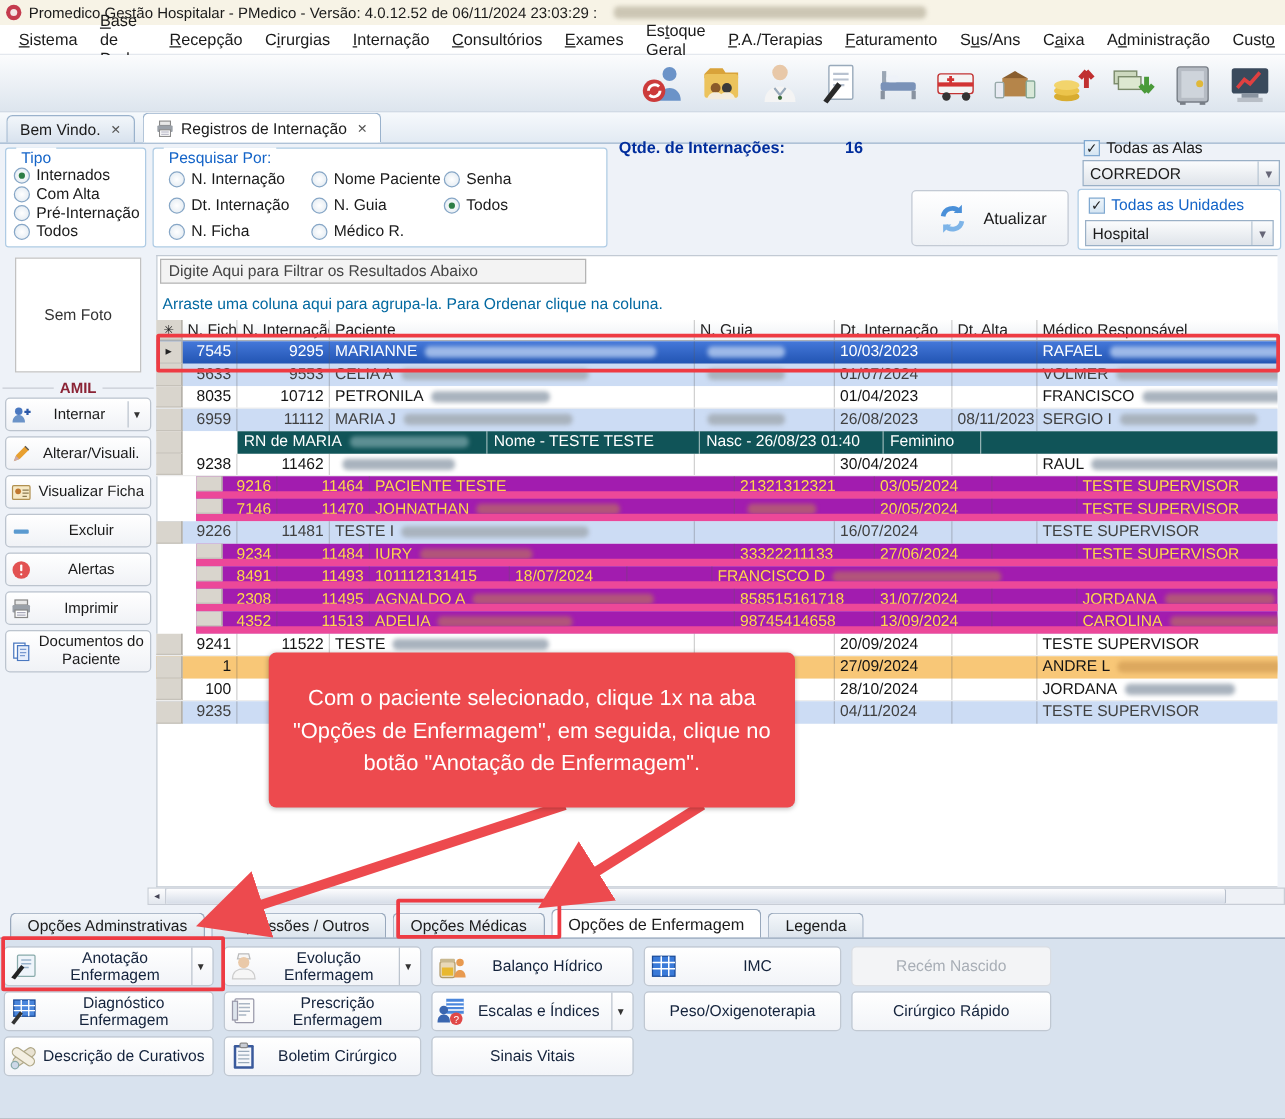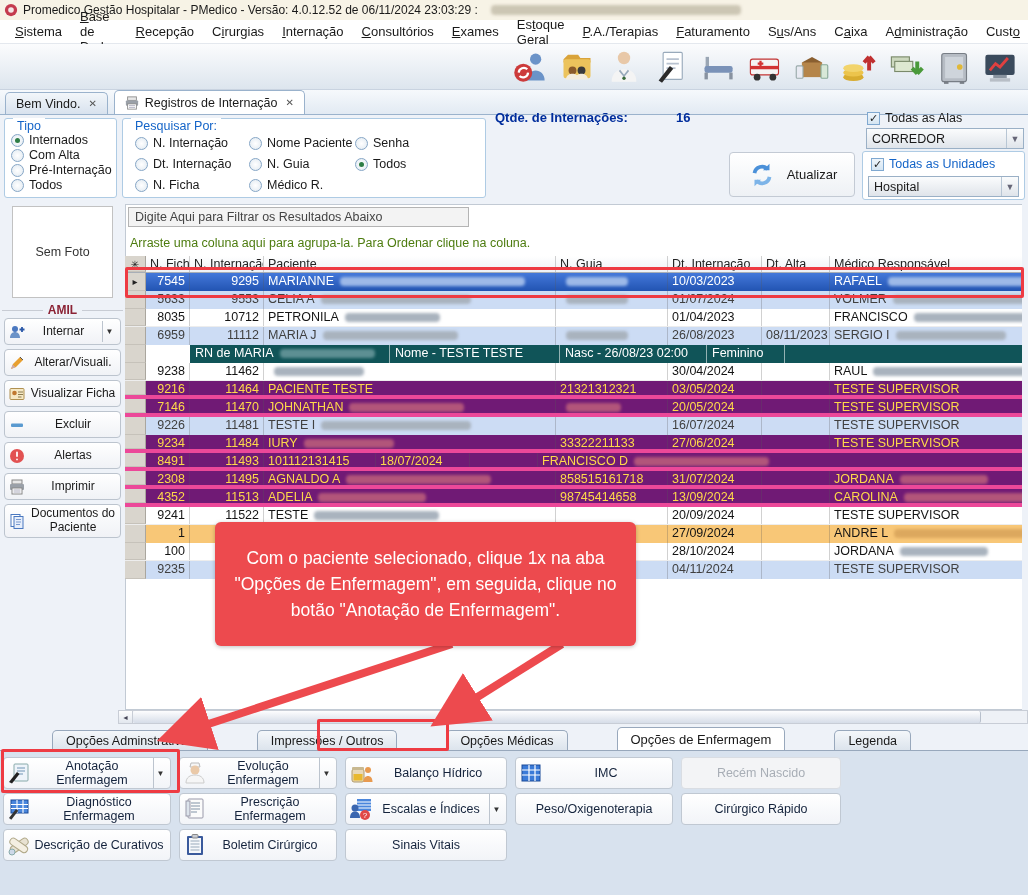--- a/index.html
+++ b/index.html
@@ -36,55 +36,55 @@
   #photo{left:12px;top:206px;width:101px;height:92px;background:#fff;border:1px solid #c2c2c2;display:flex;align-items:center;justify-content:center;font-size:12.5px;color:#333;}
   #convenio{left:2px;top:303px;width:121px;display:flex;align-items:center;gap:5px;color:#8b2335;font-weight:bold;font-size:12px;}
   #convenio::before,#convenio::after{content:"";flex:1;height:1px;background:#c8ccd4;}
   #sidebtns{left:4px;top:318px;width:117px;display:flex;flex-direction:column;gap:4px;}
   .sbtn{min-height:27px;background:linear-gradient(#fff,#f0f2f6);border:1px solid #bcc4ce;border-radius:4px;display:flex;align-items:center;gap:5px;padding:2px 4px;font-size:12px;cursor:pointer;}
   .sbtn .lbl{flex:1;text-align:center;line-height:1.15;}
   .split{width:14px;align-self:stretch;border-left:1px solid #bcc4ce;display:flex;align-items:center;justify-content:center;font-size:8px;color:#333;flex:none;}
   
   #gridzone{left:125px;top:204px;width:897px;height:506px;background:#fff;border:1px solid #c2cad4;border-right:none;}
   #gridfilter{left:128px;top:207px;width:341px;height:20px;background:#f3f3f3;border:1px solid #b4b4b4;font-size:12.5px;color:#444;display:flex;align-items:center;padding-left:6px;}
-  #grouphint{left:130px;top:236px;font-size:12.5px;color:#4d7c0f;}
+  #grouphint{left:130px;top:236px;font-size:12.5px;color:#0369a1;}
   #grid{left:125px;top:256px;width:897px;}
   .g-row{display:flex;height:18px;line-height:17px;font-size:12.5px;}
   .g-head{height:17px;background:linear-gradient(#ffffff,#eef1f5);border-bottom:1px solid #a8aeb6;color:#222;}
   .c{border-right:1px solid rgba(90,90,90,.28);padding:0 4px;white-space:nowrap;overflow:hidden;flex:none;}
   .c-ind{width:21px;flex:none;background:#d9d5cd;border-right:1px solid #aaa69e;border-bottom:1px solid #c6c2ba;font-size:10px;text-align:center;color:#222;}
   .c.ficha{width:44px;text-align:right;}
   .c.inter{width:74px;text-align:right;}
   .c.pac{width:292px;}
   .c.guia{width:112px;}
   .c.dti{width:94px;}
   .c.dta{width:68px;}
   .c.med{flex:1;border-right:none;}
   .r-white{background:#fff;color:#141414;border-bottom:1px solid #ededed;}
   .r-alt{background:#ccdcf4;color:#404040;}
   .r-sel{background:linear-gradient(#4478da,#2254b2);color:#fff;}
-  .r-maroon{background:#701a75;color:#ffd94a;border-bottom:4px solid #ec4899;}
+  .r-maroon{background:#a21caf;color:#ffd94a;border-bottom:6px solid #ec4899;margin-left:32px;}
   .r-orange{background:#f8c777;color:#141414;}
   .r-nb{background:#fff;}
   .nb-bar{flex:1;background:#105458;color:#fff;display:flex;}
   .nb-seg{border-right:1px solid rgba(255,255,255,.55);padding:0 5px;white-space:nowrap;overflow:hidden;flex:none;}
   .redact{display:inline-block;height:9px;border-radius:4px;filter:blur(1.6px);vertical-align:middle;margin-left:6px;}
   .r-sel .redact{background:#9db9e8;}
   .r-white .redact,.r-alt .redact{background:#a9b3be;}
   .r-maroon .redact{background:#b2557a;}
   .r-orange .redact{background:#dca85e;}
   .nb-seg .redact{background:#5d8f93;}
   #t-redact{background:#ccc6b4;height:10px;width:250px;border-radius:4px;filter:blur(1.6px);display:inline-block;margin-left:8px;}
   
   #hscroll{left:118px;top:710px;width:910px;height:14px;background:#eef1f6;border:1px solid #c8cdd6;display:flex;}
   .hs-btn{width:14px;background:linear-gradient(#fdfdfe,#e2e7ee);border-right:1px solid #c8cdd6;font-size:7px;color:#445;display:flex;align-items:center;justify-content:center;}
   .hs-thumb{width:848px;background:linear-gradient(#fdfdfe,#d6dde8);border-right:1px solid #b8c0cc;border-radius:2px;}
   
   #bottabs{left:0;top:727px;width:1028px;height:24px;display:flex;align-items:flex-end;padding-left:8px;gap:5px;}
-  .btab{height:21px;display:flex;align-items:center;padding:0 13px;font-size:12.5px;border:1px solid #98a8bc;border-bottom:none;border-radius:5px 5px 0 0;background:linear-gradient(#f4f7fa,#dbe3ec);white-space:nowrap;margin-left:44px;}
+  .btab{height:21px;display:flex;align-items:center;padding:0 13px;font-size:12.5px;border:1px solid #98a8bc;border-bottom:none;border-radius:5px 5px 0 0;background:linear-gradient(#f4f7fa,#dbe3ec);white-space:nowrap;}
   .btab.active{background:#fff;height:24px;font-size:13px;}
   #btnpanel{left:0;top:750px;width:1028px;height:145px;background:#d8e2ee;border-top:1px solid #98a8bc;padding:6px 0 0 3px;}
   .btn-row{display:grid;grid-template-columns:168px 158px 162px 158px 160px;gap:4px 8px;margin-bottom:4px;}
   .nbtn{height:32px;background:linear-gradient(#ffffff,#f2f4f8);border:1px solid #c0c8d2;border-radius:4px;display:flex;align-items:center;padding:0 3px;font-size:12.5px;color:#14233c;cursor:pointer;}
   .nbtn .lbl{flex:1;text-align:center;}
   .nbtn.disabled{background:#f3f4f6;color:#a8aeb6;border-color:#d9dde3;cursor:default;}
   .nbtn .ic{width:24px;height:24px;}
   
   .redbox{position:absolute;border:3px solid #ee3b43;border-radius:2px;pointer-events:none;z-index:40;}
   #callout{left:215px;top:522px;width:421px;height:124px;background:#ed4a4e;border-radius:6px;color:#fff;font-size:17.5px;line-height:1.5;display:flex;align-items:center;justify-content:center;text-align:center;padding:0 10px;z-index:50;box-shadow:0 1px 4px rgba(0,0,0,.25);}
@@ -467,21 +467,21 @@
         <div class="c dti">26/08/2023</div>
         <div class="c dta">08/11/2023</div>
         <div class="c med">SERGIO I<span class="redact" style="width:110px"></span></div>
       </div>
       <div class="g-row r-nb">
         <div class="c-ind"></div>
         <div class="c ficha" style="border-right:none"></div>
         <div class="nb-bar">
           <div class="nb-seg" style="width:200px">RN de MARIA<span class="redact" style="width:95px"></span></div>
           <div class="nb-seg" style="width:170px">Nome - TESTE TESTE</div>
-          <div class="nb-seg" style="width:147px">Nasc - 26/08/23 02:00</div>
+          <div class="nb-seg" style="width:147px">Nasc - 26/08/23 01:40</div>
           <div class="nb-seg" style="width:78px">Feminino</div>
           <div class="nb-seg" style="flex:1;border-right:none"></div>
         </div>
       </div>
       <div class="g-row r-white">
         <div class="c-ind"></div>
         <div class="c ficha">9238</div>
         <div class="c inter">11462</div>
         <div class="c pac"><span class="redact" style="width:90px"></span></div>
         <div class="c guia"></div>

